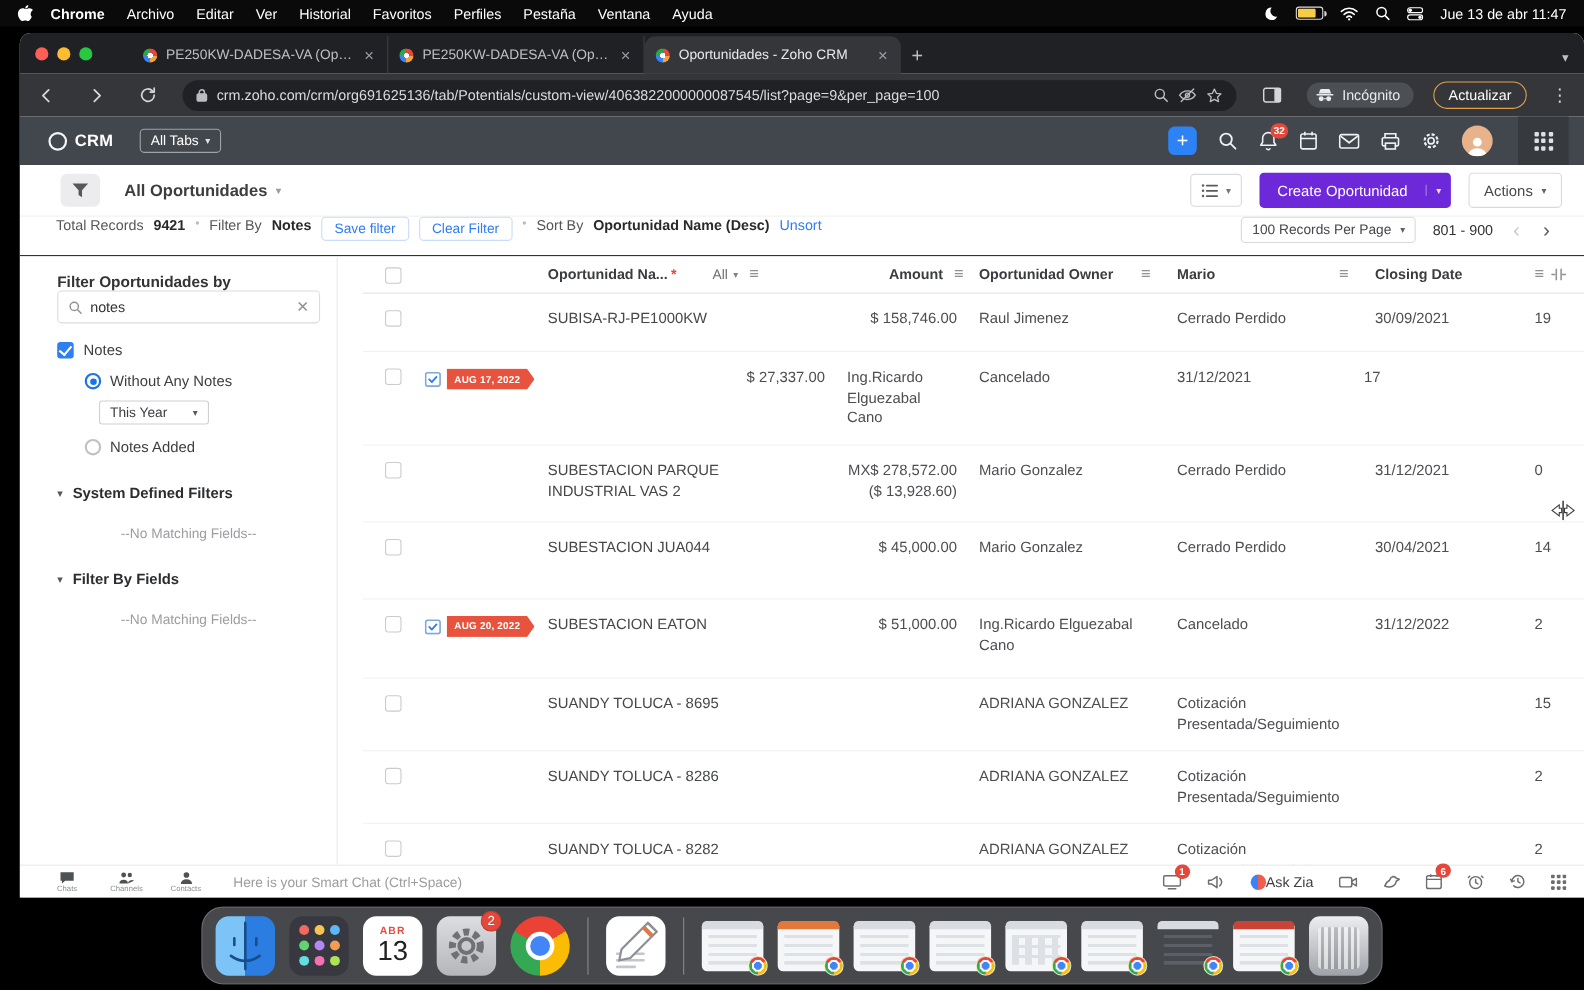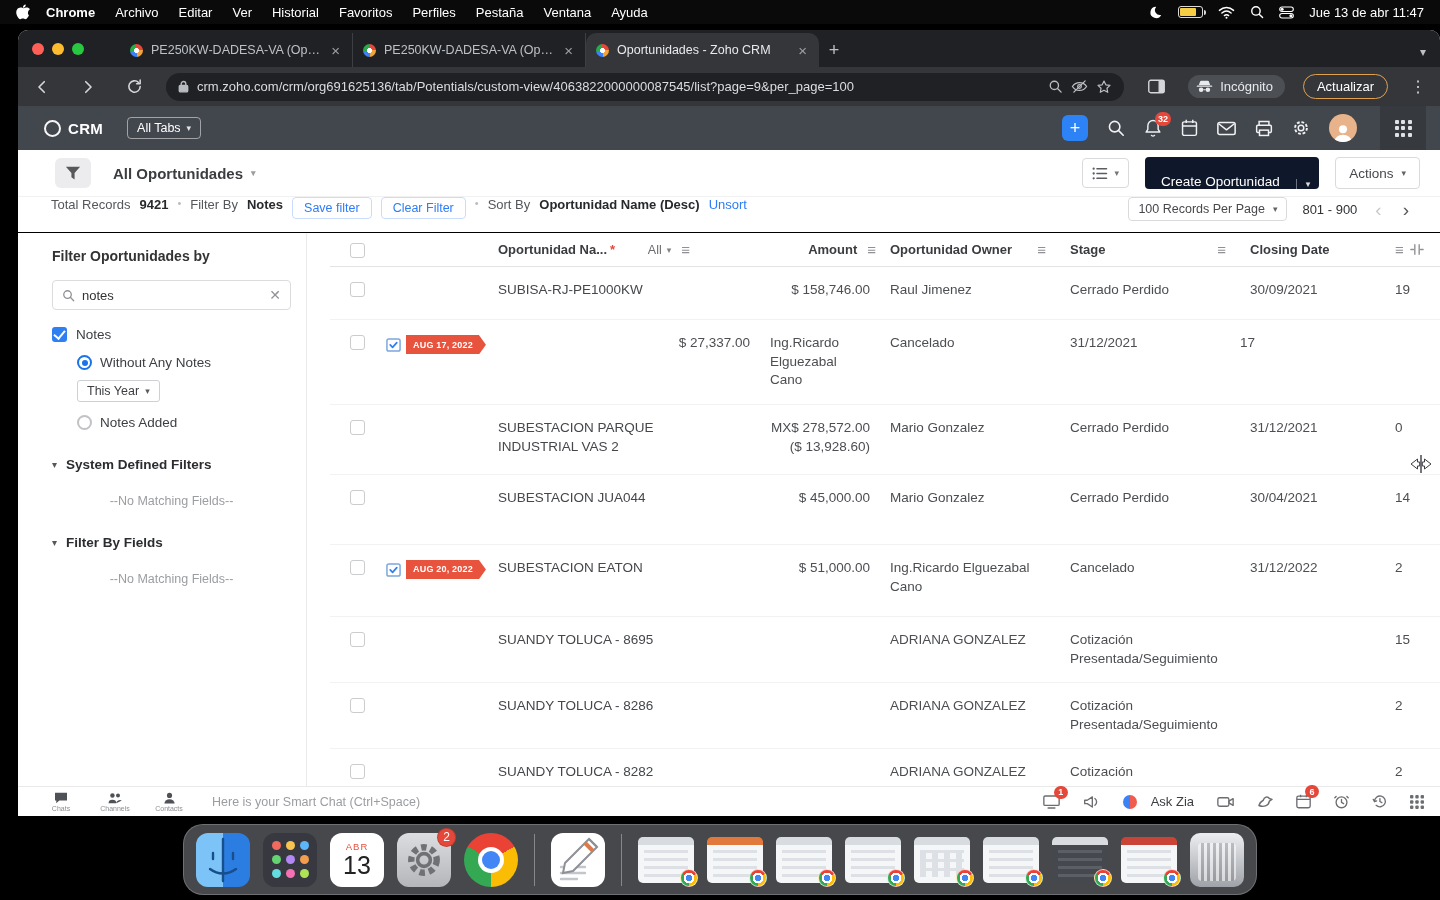--- a/index.html
+++ b/index.html
@@ -55,52 +55,52 @@
 .waffleseg{width:46px;height:44px;background:#36393e;display:flex;align-items:center;justify-content:center;margin-left:4px}
 .waffle{display:grid;grid-template-columns:repeat(3,4px);gap:2.5px}
 .waffle i{width:4px;height:4px;background:#dfe1e4;border-radius:1px}
 
 .toolbar{height:46px;display:flex;align-items:center;padding:0 20px 0 37px;background:#fff;flex:none}
 .funnelbtn{width:36px;height:30px;background:#ececee;border-radius:6px;display:flex;align-items:center;justify-content:center;color:#56585c}
 .viewname{margin-left:22px;font-size:15px;font-weight:700;color:#3b3d40;display:flex;align-items:center;gap:8px}
 .viewname .caret{color:#8b8d90}
 .tb-right{margin-left:auto;display:flex;align-items:center;gap:16px}
 .listsel{border:1px solid #d9dadc;border-radius:4px;height:30px;display:flex;align-items:center;gap:7px;padding:0 9px;color:#5a5c60}
-.createbtn{height:32px;background:#0f172a;border-radius:4px;color:#fff;font-size:13.5px;display:flex;align-items:flex-end;overflow:hidden}
+.createbtn{height:32px;background:#6d28d9;border-radius:4px;color:#fff;font-size:13.5px;display:flex;align-items:center;overflow:hidden}
 .createbtn .main{display:flex;align-items:center;padding:0 16px}
 .createbtn .more{display:flex;align-items:center;padding:0 9px;border-left:1px solid rgba(255,255,255,.4)}
 .actionsbtn{height:32px;border:1px solid #d9dadc;border-radius:4px;padding:0 13px;color:#46484c;font-size:13.5px;display:flex;align-items:center;gap:8px;background:#fff}
 
 .subbar{height:37px;border-top:1px solid #f1f1f1;border-bottom:1px solid #000000;display:flex;align-items:flex-start;padding:0 28px 0 33px;font-size:13px;color:#55575b;gap:9px;background:#fff;flex:none}
 .subbar b{color:#27292c}
 .dot{color:#b9bbbe;font-size:11px}
 .chip{border:1px solid #c9dcfb;color:#2f7cf6;border-radius:4px;padding:3px 11px;font-size:12.5px;background:#fff;white-space:nowrap}
 .bluelink{color:#2f7cf6}
 .sb-right{margin-left:auto;display:flex;align-items:center;gap:15px}
 .perpage{border:1px solid #d9dadc;border-radius:4px;padding:4px 9px;font-size:12.5px;color:#46484c;display:flex;align-items:center;gap:8px;white-space:nowrap}
 .range{color:#303235;font-size:13px;white-space:nowrap}
 .chev{font-size:19px;line-height:1;padding:0 3px}
 .chev.dis{color:#c8c9cc}.chev.en{color:#55575b}
 
 .content{flex:1;position:relative;background:#fff;overflow:hidden}
 .sidebar{position:absolute;left:19px;top:0;bottom:0;width:270px;border-right:1px solid #ebebeb;padding:15px 15px 0 15px;font-size:13.5px;color:#3c3e42}
-.sb-title{font-size:14px;font-weight:700;color:#333;margin-bottom:16px}
+.sb-title{font-size:14px;font-weight:700;color:#333;margin-bottom:0}
 .searchbox{height:30px;border:1px solid #dcdcde;border-radius:4px;display:flex;align-items:center;padding:0 9px;gap:7px}
 .searchbox input{border:none;outline:none;flex:1;font-size:13px;color:#333;font-family:inherit;min-width:0}
 .sb-x{color:#909296;font-size:14px}
 .chkrow{margin-top:17px;display:flex;align-items:center;gap:9px}
 .checkbox{width:15px;height:15px;border-radius:3px;flex:none}
 .checkbox.on{background:#2e7ff2;position:relative}
 .checkbox.on::after{content:"";position:absolute;left:4px;top:1px;width:5px;height:9px;border:solid #fff;border-width:0 2px 2px 0;transform:rotate(40deg)}
 .radiorow{margin:13px 0 0 25px;display:flex;align-items:center;gap:8px}
 .radio{width:15px;height:15px;border-radius:50%;flex:none}
 .radio.on{border:2px solid #1a73e8;position:relative}
 .radio.on::after{content:"";position:absolute;left:2.5px;top:2.5px;width:6px;height:6px;border-radius:50%;background:#1a73e8}
 .radio.off{border:2px solid #c0c2c5}
-.thisyear{margin:10px 0 0 25px;display:inline-flex;align-items:center;gap:6px;border:1px solid #cfd0d3;border-radius:3px;padding:3px 9px;font-size:12.5px;color:#3c3e42}
+.thisyear{margin:10px 0 0 38px;display:inline-flex;align-items:center;gap:23px;border:1px solid #cfd0d3;border-radius:3px;padding:3px 9px;font-size:12.5px;color:#3c3e42}
 .section{margin-top:27px;display:flex;align-items:center;gap:9px}
 .section .scaret{font-size:10px;color:#55575b}
 .section .slabel{font-weight:700;font-size:13.5px;color:#2b2d30}
 .nomatch{margin-top:22px;text-align:center;color:#9b9da1;font-size:12.5px}
 
 .table{position:absolute;left:312px;right:0;top:0;bottom:0;overflow:hidden}
 .thead,.trow{display:grid;grid-template-columns:36px 112px 262px 120px 180px 180px 155px 1fr;padding-left:20px}
 .thead{height:34px;align-items:center;border-bottom:1px solid #e3e3e4;color:#3a3c40;font-size:13px;font-weight:700}
 .hcell{display:flex;align-items:center;min-width:0}
 .req{color:#e5483a;margin-left:3px;font-size:13px}
@@ -121,32 +121,32 @@
 .cursor-float{position:absolute;right:8px;top:222px;z-index:5}
 
 .chatbar{height:30px;flex:none;border-top:1px solid #e9e9ea;background:#fff;display:flex;align-items:center;padding:0 16px;position:relative}
 .cic{display:flex;flex-direction:column;align-items:center;width:54px;gap:1px}
 .cic .lbl{font-size:7px;color:#8c8e92;line-height:1}
 .cic .ig{color:#4e5156;display:flex}
 .chat-ph{margin-left:16px;font-size:12.5px;color:#9b9da1;white-space:nowrap}
 .cb-right{margin-left:auto;display:flex;align-items:center;gap:23px;color:#6b6d71}
 .cbic{position:relative;display:flex;align-items:center}
 .cbadge{position:absolute;top:-9px;right:-8px;background:#e5483a;color:#fff;font-size:9px;font-weight:700;min-width:14px;height:13px;border-radius:7px;display:flex;align-items:center;justify-content:center;padding:0 3px}
-.askzia{display:flex;align-items:center;gap:14px;font-size:13px;color:#3c3e42}
+.askzia{display:flex;align-items:center;gap:0;font-size:13px;color:#3c3e42}
 .ziadot{width:14px;height:14px;border-radius:50%;background:conic-gradient(#f05d4d 0 50%,#3b82f6 50% 100%)}
 
 .dock{position:absolute;left:50%;transform:translateX(-50%);bottom:5px;height:71px;background:rgba(185,190,200,.38);border:1px solid rgba(255,255,255,.22);border-radius:20px;display:flex;align-items:center;padding:0 12px;gap:13px;z-index:40}
 .dicon{width:54px;height:54px;position:relative;flex:none;border-radius:12px}
 .dsep{width:1px;height:52px;background:rgba(255,255,255,.35);margin:0 3px;flex:none}
 .dbadge{position:absolute;top:-5px;right:-5px;min-width:19px;height:19px;border-radius:10px;background:#e5483a;color:#fff;font-size:12px;display:flex;align-items:center;justify-content:center;padding:0 4px;border:1px solid rgba(0,0,0,.15)}
 .d-finder{background:linear-gradient(90deg,#7cc4f8 0 50%,#2c7de2 50% 100%);overflow:hidden}
 .d-launch{background:rgba(45,46,54,.55);display:grid;grid-template-columns:repeat(3,9px);gap:5px;align-content:center;justify-content:center}
 .d-launch i{width:9px;height:9px;border-radius:50%}
 .d-cal{background:#fff;display:flex;flex-direction:column;align-items:center;justify-content:center}
-.cal-m{color:#e3503e;font-size:9.5px;font-weight:400;letter-spacing:1px}
+.cal-m{color:#e3503e;font-size:9.5px;font-weight:700;letter-spacing:1px}
 .cal-d{font-size:25px;color:#222;line-height:1.05;font-weight:400}
 .d-set{background:linear-gradient(180deg,#dcdde0,#b4b6ba);display:flex;align-items:center;justify-content:center}
 .d-chrome{border-radius:50%;background:conic-gradient(from -60deg,#ea4335 0 120deg,#fbbc05 120deg 240deg,#34a853 240deg 360deg);position:relative}
 .d-chrome::before{content:"";position:absolute;left:50%;top:50%;width:26px;height:26px;border-radius:50%;background:#fff;transform:translate(-50%,-50%)}
 .d-chrome::after{content:"";position:absolute;left:50%;top:50%;width:18px;height:18px;border-radius:50%;background:#4285f4;transform:translate(-50%,-50%)}
 .d-notes{background:#fff;overflow:hidden}
 .mini{width:56px;height:46px;background:#f5f6f8;border-radius:5px;position:relative;border-top:8px solid #d8dbe0;flex:none;align-self:center}
 .mini::before{content:"";position:absolute;left:6px;right:6px;top:5px;bottom:6px;background:repeating-linear-gradient(180deg,#dde1e6 0 3px,transparent 3px 8px)}
 .mini::after{content:"";position:absolute;right:-4px;bottom:-4px;width:16px;height:16px;border-radius:50%;background:radial-gradient(circle,#4285f4 0 3.5px,#fff 3.5px 5.5px,rgba(0,0,0,0) 5.5px),conic-gradient(from -60deg,#ea4335 0 120deg,#fbbc05 120deg 240deg,#34a853 240deg 360deg);border:1px solid rgba(255,255,255,.7)}
 .mini.m2{border-top-color:#e2793c}
@@ -492,21 +492,21 @@
         </div>
         <div class="hcell" style="justify-content:flex-end">
           <span>Amount</span>
           <span class="hmenu" style="margin-right:4px">≡</span>
         </div>
         <div class="hcell" style="padding-left:10px">
           <span>Oportunidad Owner</span>
           <span class="hmenu" style="margin-left:auto">≡</span>
         </div>
         <div class="hcell" style="padding-left:10px">
-          <span>Stage</span>
+          <span>Mario</span>
           <span class="hmenu" style="margin-left:auto">≡</span>
         </div>
         <div class="hcell" style="padding-left:10px">
           <span>Closing Date</span>
         </div>
         <div class="hcell">
           <span class="hmenu" style="margin:0 6px 0 0">≡</span>
           <span>
               <svg width="14" height="13" viewBox="0 0 16 14" fill="none" stroke="#8f9195" stroke-width="1.6">
                 <path d="M5.5 1v12M10.5 1v12"></path>

